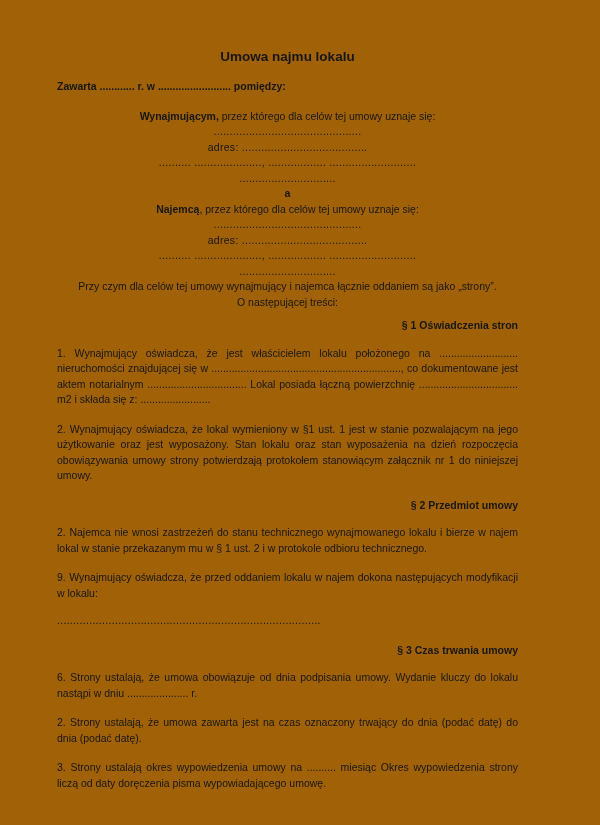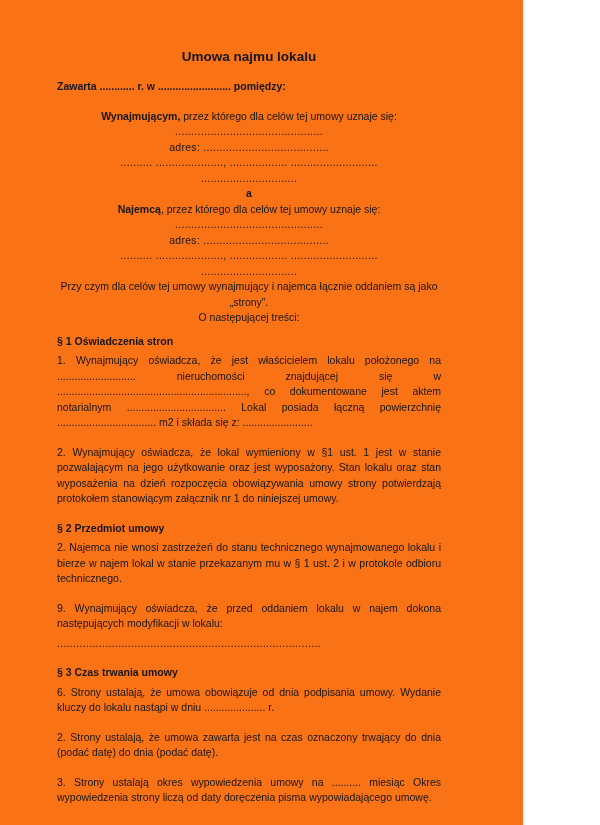--- a/index.html
+++ b/index.html
@@ -11,50 +11,50 @@
     width: 600px;
     height: 825px;
     overflow: hidden;
     font-family: "Liberation Sans", "DejaVu Sans", sans-serif;
     font-size: 10.5px;
     line-height: 15.5px;
     color: #161616;
   }
   .page {
     box-sizing: border-box;
-    width: 523px;
+    width: 600px;
     height: 825px;
     padding: 48px 82px 40px 57px;
-    background: #f97316;
+    background: #a16207;
   }
   .doc-title {
     font-size: 13.5px;
     font-weight: bold;
     text-align: center;
     margin: 0 0 14px 0;
     line-height: 17px;
   }
   p {
-    margin: 4px 0 14px 0;
+    margin: 12px 0 14px 0;
     text-align: justify;
   }
   p.line {
     margin: 0;
     text-align: center;
   }
   p.tight {
     margin-bottom: 0;
   }
   .b {
     font-weight: bold;
   }
   h2.section-heading {
     font-size: 10.5px;
     font-weight: bold;
-    text-align: left;
+    text-align: right;
     margin: 8px 0 0 0;
     line-height: 15.5px;
   }
   .dotline {
     letter-spacing: 0.3px;
   }
 </style>
 </head>
 <body>
 

